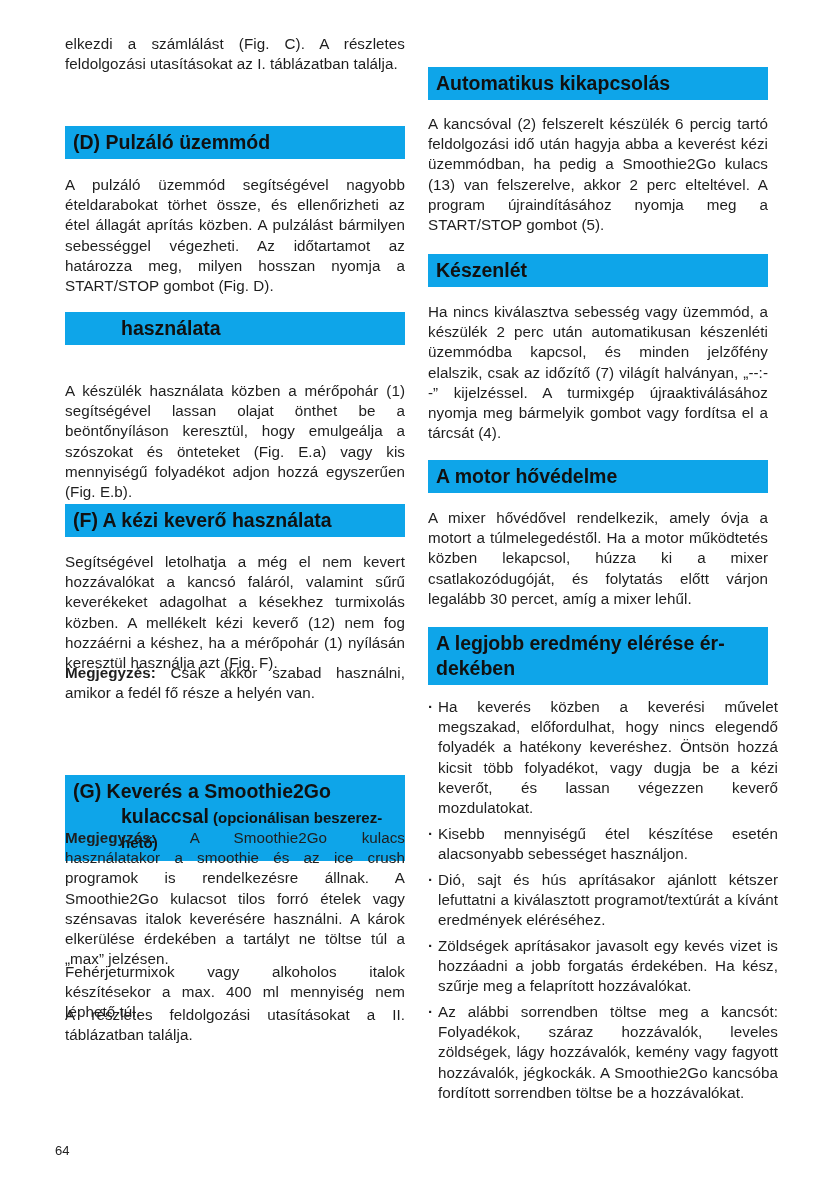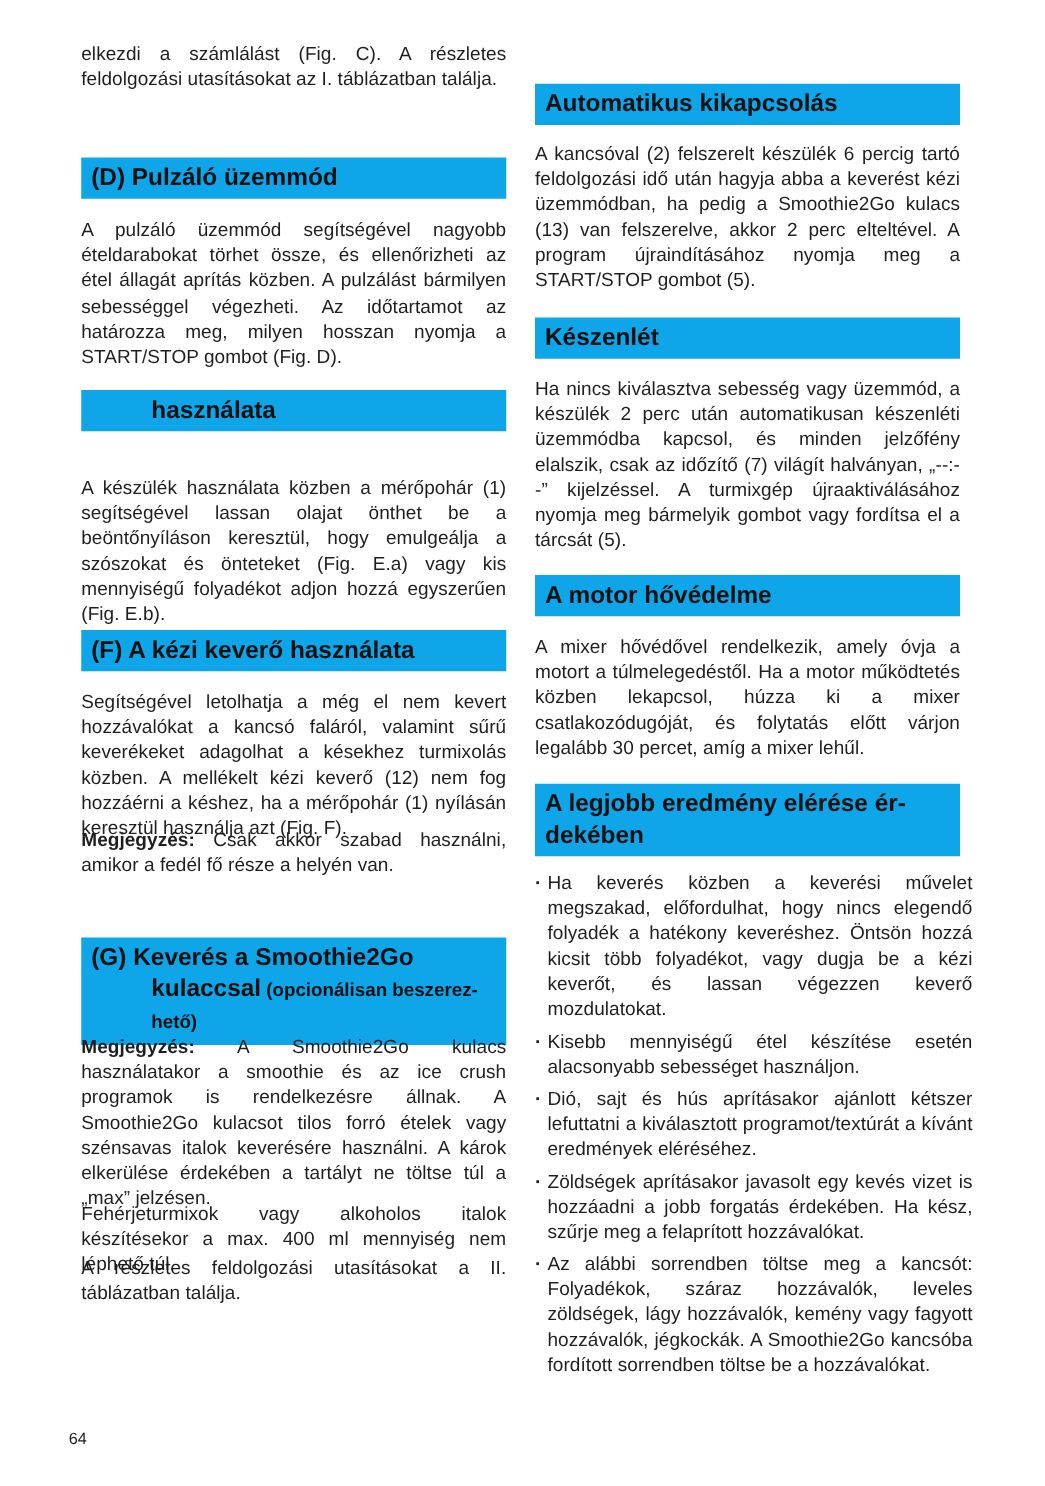--- a/index.html
+++ b/index.html
@@ -47,41 +47,41 @@
     <span class="hang">használata</span>
   </div>
   <p class="abs" style="top:381px;">A készülék használata közben a mérőpohár (1) segítségével lassan olajat önthet be a beöntőnyíláson keresztül, hogy emulgeálja a szószokat és önteteket (Fig. E.a) vagy kis mennyiségű folyadékot adjon hozzá egyszerűen (Fig. E.b).</p>
 
   <div class="abs hdr" style="top:504px;">
     <span>(F) A kézi keverő használata</span>
   </div>
   <p class="abs" style="top:552px;">Segítségével letolhatja a még el nem kevert hozzávalókat a kancsó faláról, valamint sűrű keverékeket adagolhat a késekhez turmixolás közben. A mellékelt kézi keverő (12) nem fog hozzáérni a késhez, ha a mérőpohár (1) nyílásán keresztül használja azt (Fig. F).</p>
   <p class="abs" style="top:663px;"><span class="note-label">Megjegyzés:</span><span> Csak akkor szabad használni, amikor a fedél fő része a helyén van.</span></p>
 
-  <div class="abs hdr" style="top:750px; padding-bottom:6px;">
+  <div class="abs hdr" style="top:775px; padding-bottom:6px;">
     <span>(G) Keverés a Smoothie2Go</span>
     <span class="hang"><span>kulaccsal</span><small> (opcionálisan beszerez-</small></span>
     <span class="sub-hang">hető)</span>
   </div>
   <p class="abs" style="top:828px;"><span class="note-label">Megjegyzés:</span><span> A Smoothie2Go kulacs használatakor a </span><b class="kw">smoothie</b><span> és az </span><b class="kw">ice crush</b><span> programok is rendelkezésre állnak. A Smoothie2Go kulacsot tilos forró ételek vagy szénsavas italok keverésére használni. A károk elkerülése érdekében a tartályt ne töltse túl a „max” jelzésen.</span></p>
   <p class="abs" style="top:962px;">Fehérjeturmixok vagy alkoholos italok készítésekor a max. 400 ml mennyiség nem léphető túl.</p>
   <p class="abs" style="top:1005px;">A részletes feldolgozási utasításokat a II. táblázatban találja.</p>
 </div>
 
 <div class="col col-right">
 
   <div class="abs hdr" style="top:67px;">
     <span>Automatikus kikapcsolás</span>
   </div>
   <p class="abs" style="top:114px;">A kancsóval (2) felszerelt készülék 6 percig tartó feldolgozási idő után hagyja abba a keverést kézi üzemmódban, ha pedig a Smoothie2Go kulacs (13) van felszerelve, akkor 2 perc elteltével. A program újraindításához nyomja meg a START/STOP gombot (5).</p>
 
   <div class="abs hdr" style="top:254px;">
     <span>Készenlét</span>
   </div>
-  <p class="abs" style="top:302px;">Ha nincs kiválasztva sebesség vagy üzemmód, a készülék 2 perc után automatikusan készenléti üzemmódba kapcsol, és minden jelzőfény elalszik, csak az időzítő (7) világít halványan, „--:--” kijelzéssel. A turmixgép újraaktiválásához nyomja meg bármelyik gombot vagy fordítsa el a tárcsát (5).</p>
+  <p class="abs" style="top:302px;">Ha nincs kiválasztva sebesség vagy üzemmód, a készülék 2 perc után automatikusan készenléti üzemmódba kapcsol, és minden jelzőfény elalszik, csak az időzítő (7) világít halványan, „--:--” kijelzéssel. A turmixgép újraaktiválásához nyomja meg bármelyik gombot vagy fordítsa el a tárcsát (4).</p>
 
   <div class="abs hdr" style="top:460px;">
     <span>A motor hővédelme</span>
   </div>
   <p class="abs" style="top:508px;">A mixer hővédővel rendelkezik, amely óvja a motort a túlmelegedéstől. Ha a motor működtetés közben lekapcsol, húzza ki a mixer csatlakozódugóját, és folytatás előtt várjon legalább 30 percet, amíg a mixer lehűl.</p>
 
   <div class="abs hdr" style="top:627px;">
     <span>A legjobb eredmény elérése ér-</span><br>
     <span>dekében</span>
   </div>

